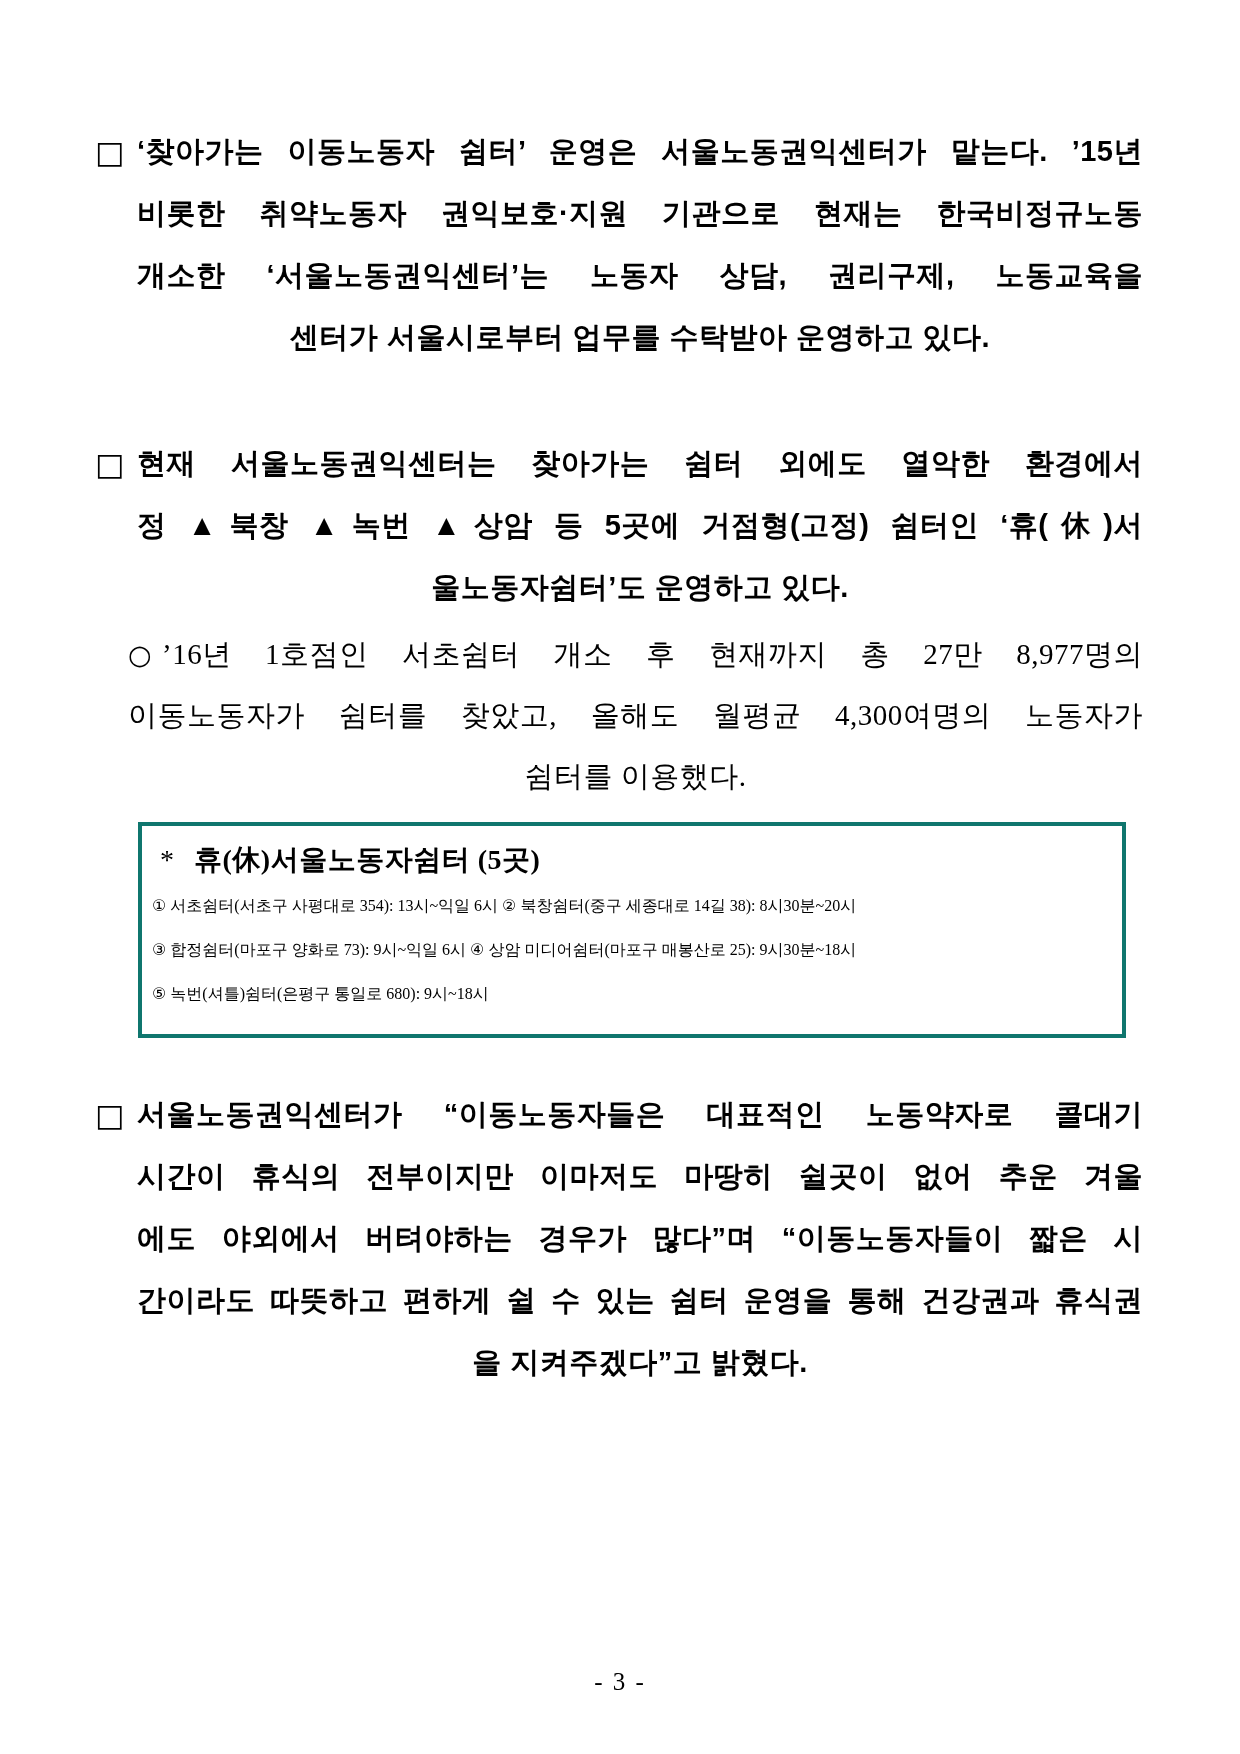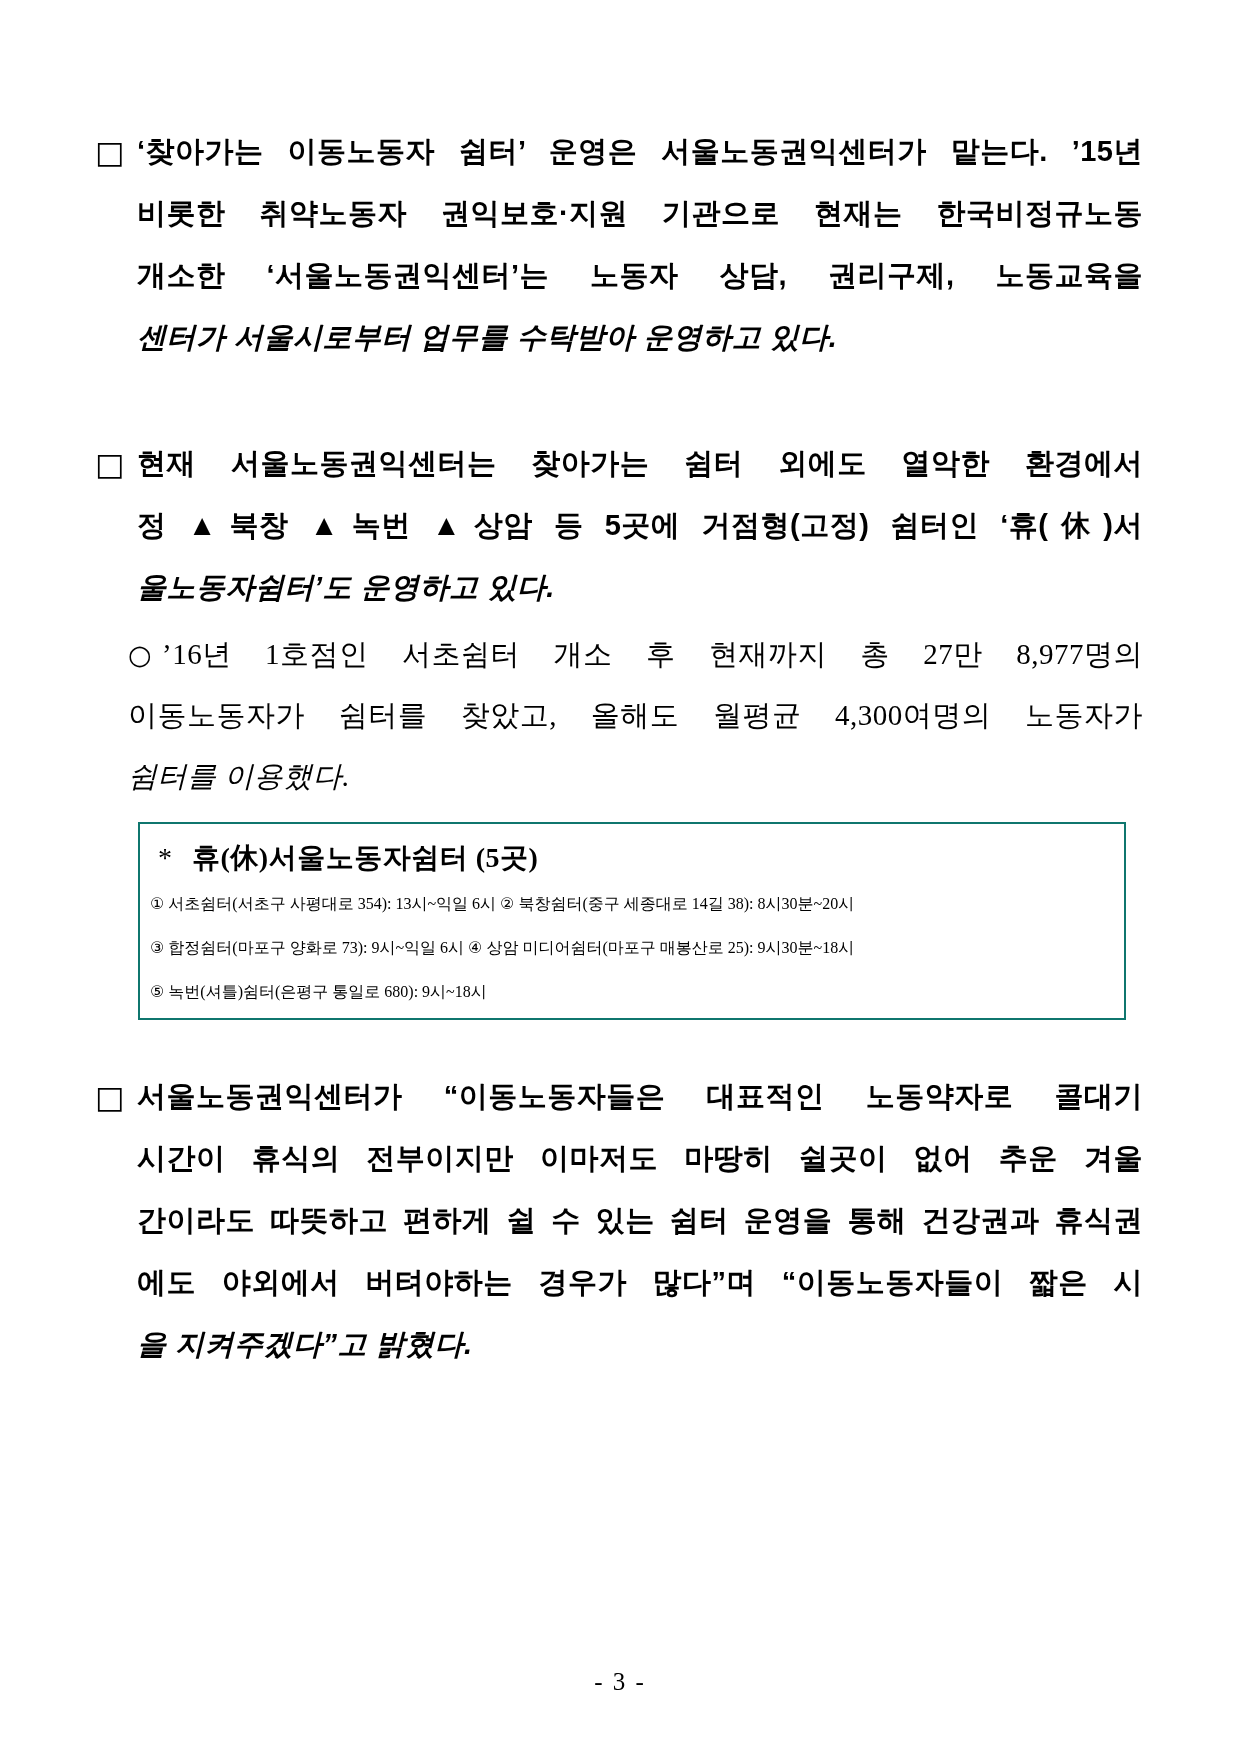--- a/index.html
+++ b/index.html
@@ -38,23 +38,22 @@
     width: 42px;
     font-weight: normal;
     font-size: 31px;
     font-family: "DejaVu Sans", sans-serif;
   }
   .line {
     text-align: justify;
     text-align-last: justify;
   }
   .line.last {
-    text-align: left;
+    text-align: center;
     text-align-last: auto;
-    font-style: italic;
   }
   
   .para.serif {
     padding-left: 33px;
     font-family: "Liberation Serif", "DejaVu Serif", serif;
     font-weight: normal;
     font-size: 29px;
     line-height: 61px;
     letter-spacing: 0.5px;
   }
@@ -63,22 +62,22 @@
     width: 34px;
     font-size: 27px;
     font-family: "DejaVu Sans", sans-serif;
   }
   
   .info-box {
     box-sizing: border-box;
     margin-left: 43px;
     margin-top: 15px;
     width: 988px;
-    border: 2px solid #0f766e;
-    padding: 10px 14px 4px 10px;
+    border: 4px solid #0f766e;
+    padding: 10px 14px 18px 10px;
     font-family: "Liberation Serif", "DejaVu Serif", "DejaVu Sans", serif;
   }
   .info-box .box-title {
     font-size: 28px;
     line-height: 48px;
     font-weight: bold;
     letter-spacing: 0.5px;
     padding-left: 8px;
   }
   .info-box .box-title .star {
@@ -143,21 +142,21 @@
       </div>
       <div class="box-line">① 서초쉼터(서초구 사평대로 354): 13시~익일 6시 ② 북창쉼터(중구 세종대로 14길 38): 8시30분~20시</div>
       <div class="box-line">③ 합정쉼터(마포구 양화로 73): 9시~익일 6시 ④ 상암 미디어쉼터(마포구 매봉산로 25): 9시30분~18시</div>
       <div class="box-line">⑤ 녹번(셔틀)쉼터(은평구 통일로 680): 9시~18시</div>
     </div>
 
     <div class="para mt-p4">
       <span class="bullet">□</span>
       <div class="line">서울노동권익센터가 “이동노동자들은 대표적인 노동약자로 콜대기</div>
       <div class="line">시간이 휴식의 전부이지만 이마저도 마땅히 쉴곳이 없어 추운 겨울</div>
+      <div class="line">에도 야외에서 버텨야하는 경우가 많다”며 “이동노동자들이 짧은 시</div>
       <div class="line">간이라도 따뜻하고 편하게 쉴 수 있는 쉼터 운영을 통해 건강권과 휴식권</div>
-      <div class="line">에도 야외에서 버텨야하는 경우가 많다”며 “이동노동자들이 짧은 시</div>
       <div class="line last">을 지켜주겠다”고 밝혔다.</div>
     </div>
 
   </div>
 
   <div class="footer">- 3 -</div>
 </div>
 
 </body></html>

